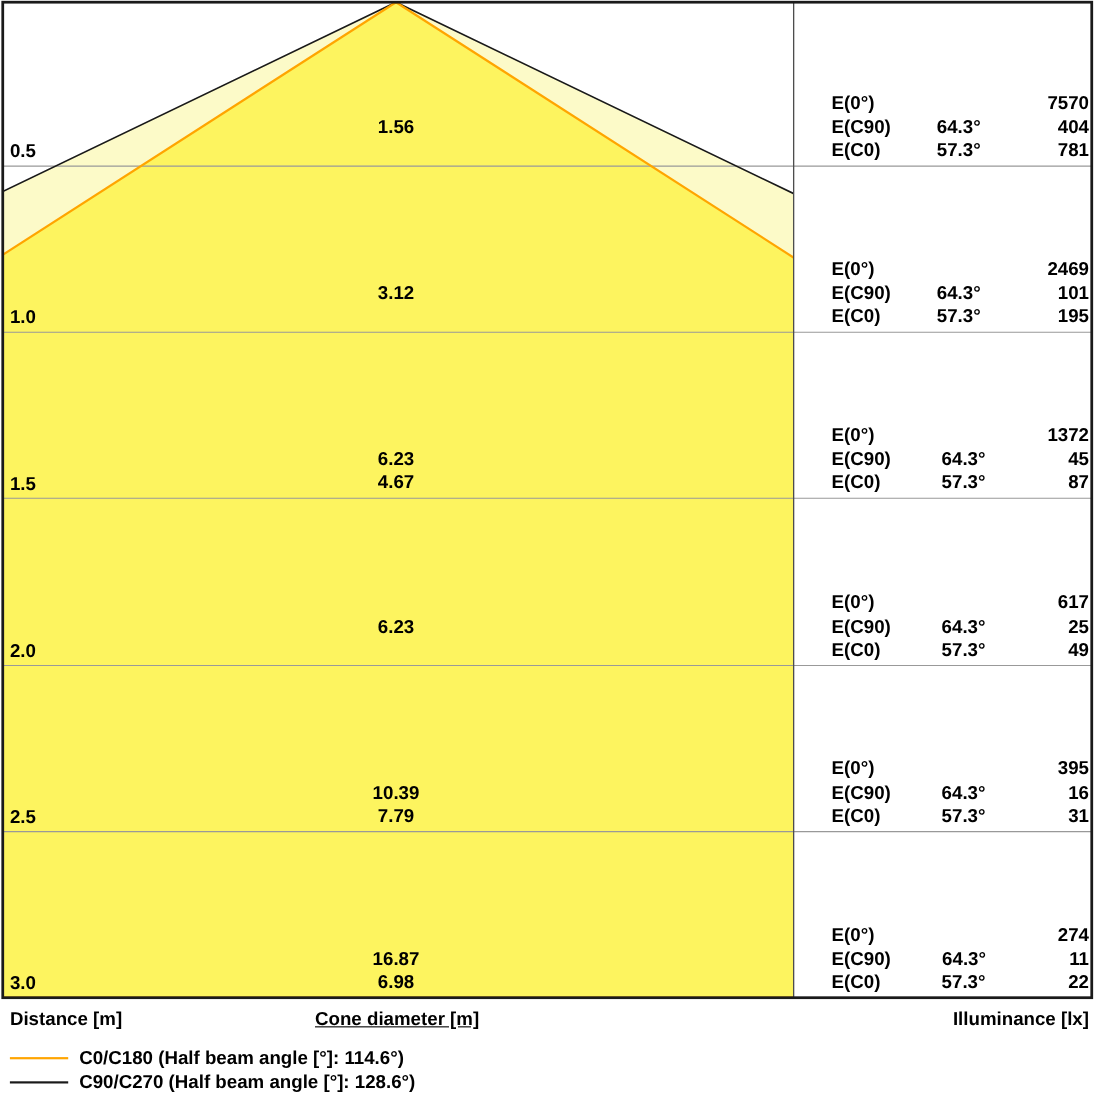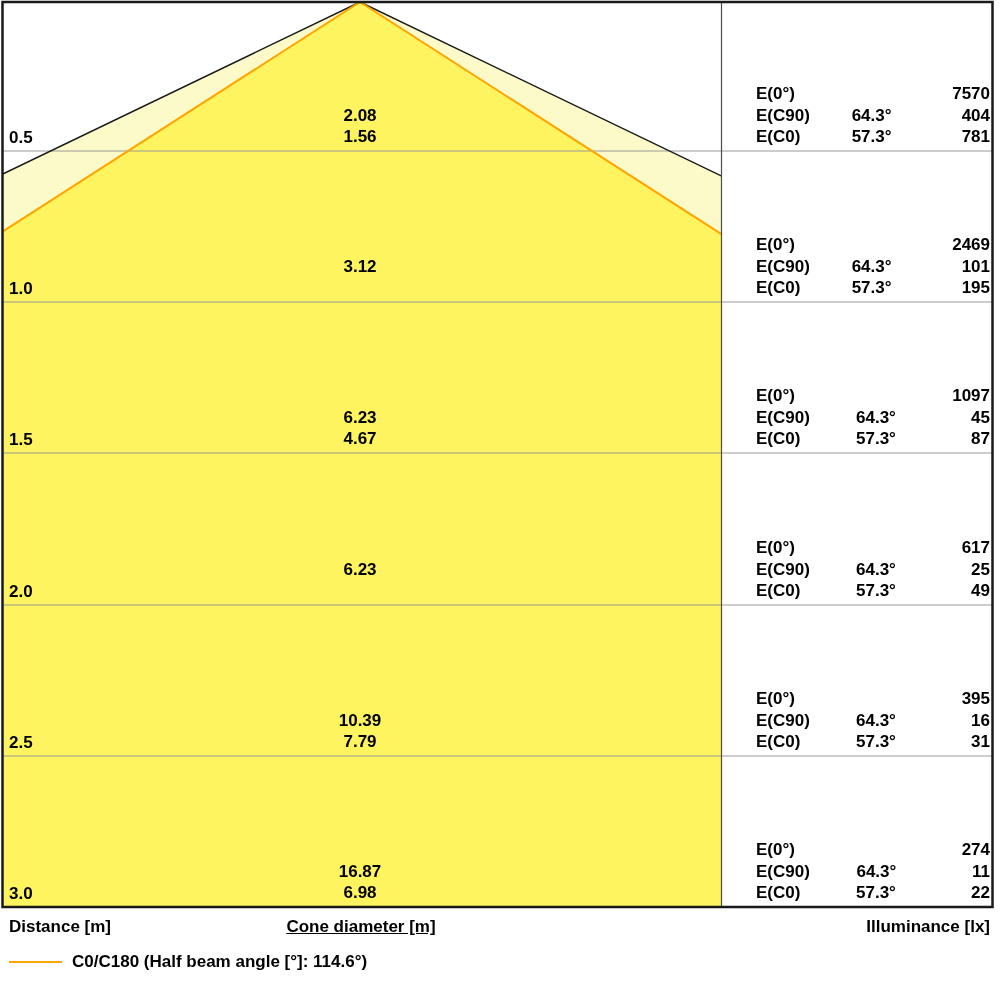--- a/index.html
+++ b/index.html
@@ -65,21 +65,20 @@
       <polygon points="-1520,907 360,2 2240,907" stroke="#1a1a1a" stroke-width="1.5"></polygon>
       <polygon points="-1049,907 360,2 1769,907" stroke="#FFA500" stroke-width="2"></polygon>
     </g>
 
     <line x1="721.5" y1="2" x2="721.5" y2="907" stroke="#4d4d4d" stroke-width="1.2"></line>
     <rect x="2.5" y="2" width="990" height="905" fill="none" stroke="#1a1a1a" stroke-width="2.5"></rect>
   </svg>
 
   <div class="dist-label" style="top:127px">0.5</div>
   <div class="cone-values" style="top:105px">
-    <div>2.08</div>
     <div>1.56</div>
   </div>
   <div class="e-block" style="top:83px">
     <div class="e-line">
       <span class="e-label">E(0°)</span>
       <span class="e-angle"></span>
       <span class="e-value">7570</span>
     </div>
     <div class="e-line">
       <span class="e-label">E(C90)</span>
@@ -117,21 +116,21 @@
 
   <div class="dist-label" style="top:429px">1.5</div>
   <div class="cone-values" style="top:407px">
     <div>6.23</div>
     <div>4.67</div>
   </div>
   <div class="e-block" style="top:385px">
     <div class="e-line">
       <span class="e-label">E(0°)</span>
       <span class="e-angle"></span>
-      <span class="e-value">1097</span>
+      <span class="e-value">1372</span>
     </div>
     <div class="e-line">
       <span class="e-label">E(C90)</span>
       <span class="e-angle">64.3°</span>
       <span class="e-value">45</span>
     </div>
     <div class="e-line">
       <span class="e-label">E(C0)</span>
       <span class="e-angle">57.3°</span>
       <span class="e-value">87</span>
@@ -207,14 +206,18 @@
   </div>
 
   <div class="axis-distance">Distance [m]</div>
   <div class="axis-cone">Cone diameter [m]</div>
   <div class="axis-illum">Illuminance [lx]</div>
 
   <div class="legend-row legend-row-1">
     <span class="swatch swatch-c0"></span>
     <span>C0/C180 (Half beam angle [°]: 114.6°)</span>
   </div>
+  <div class="legend-row legend-row-2">
+    <span class="swatch swatch-c90"></span>
+    <span>C90/C270 (Half beam angle [°]: 128.6°)</span>
+  </div>
 
 </div>
 
 </body></html>

